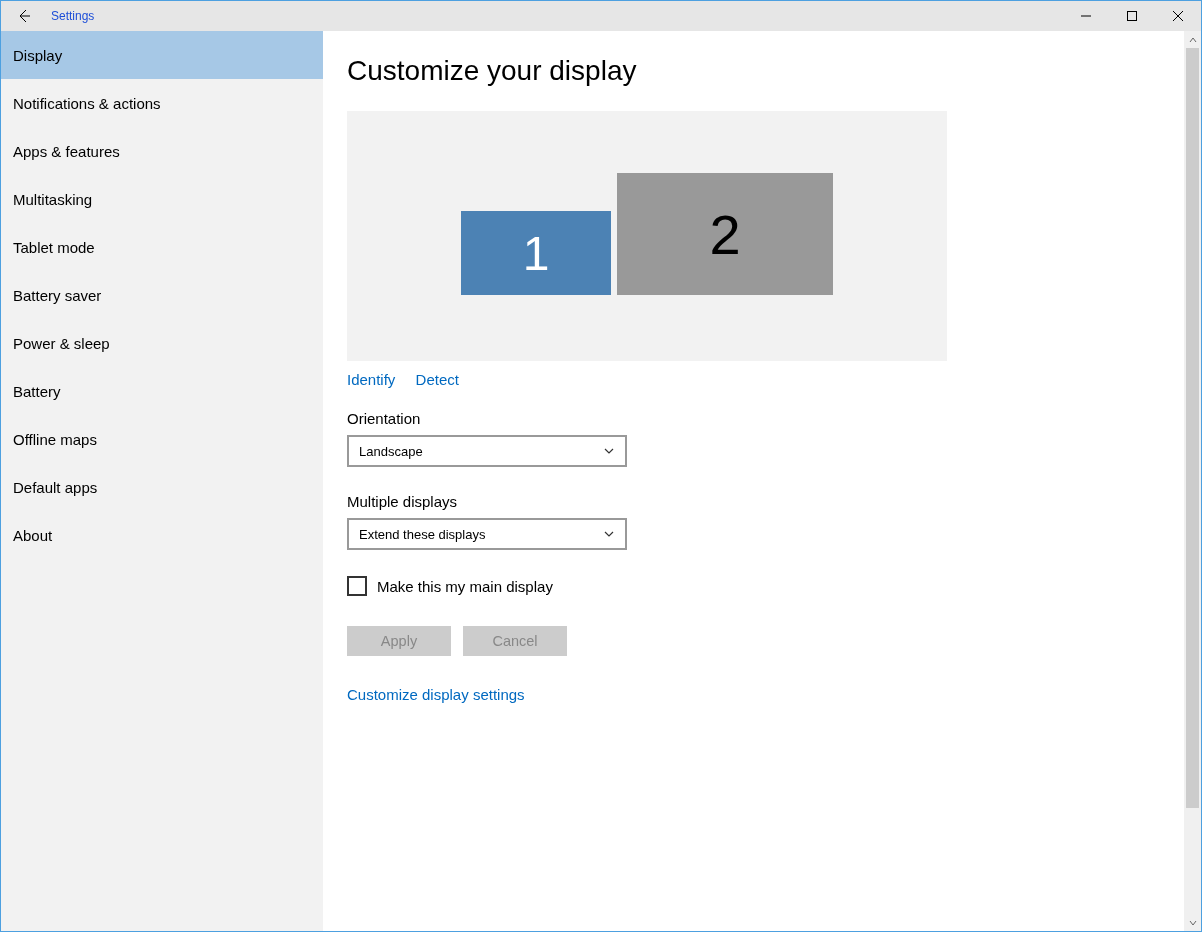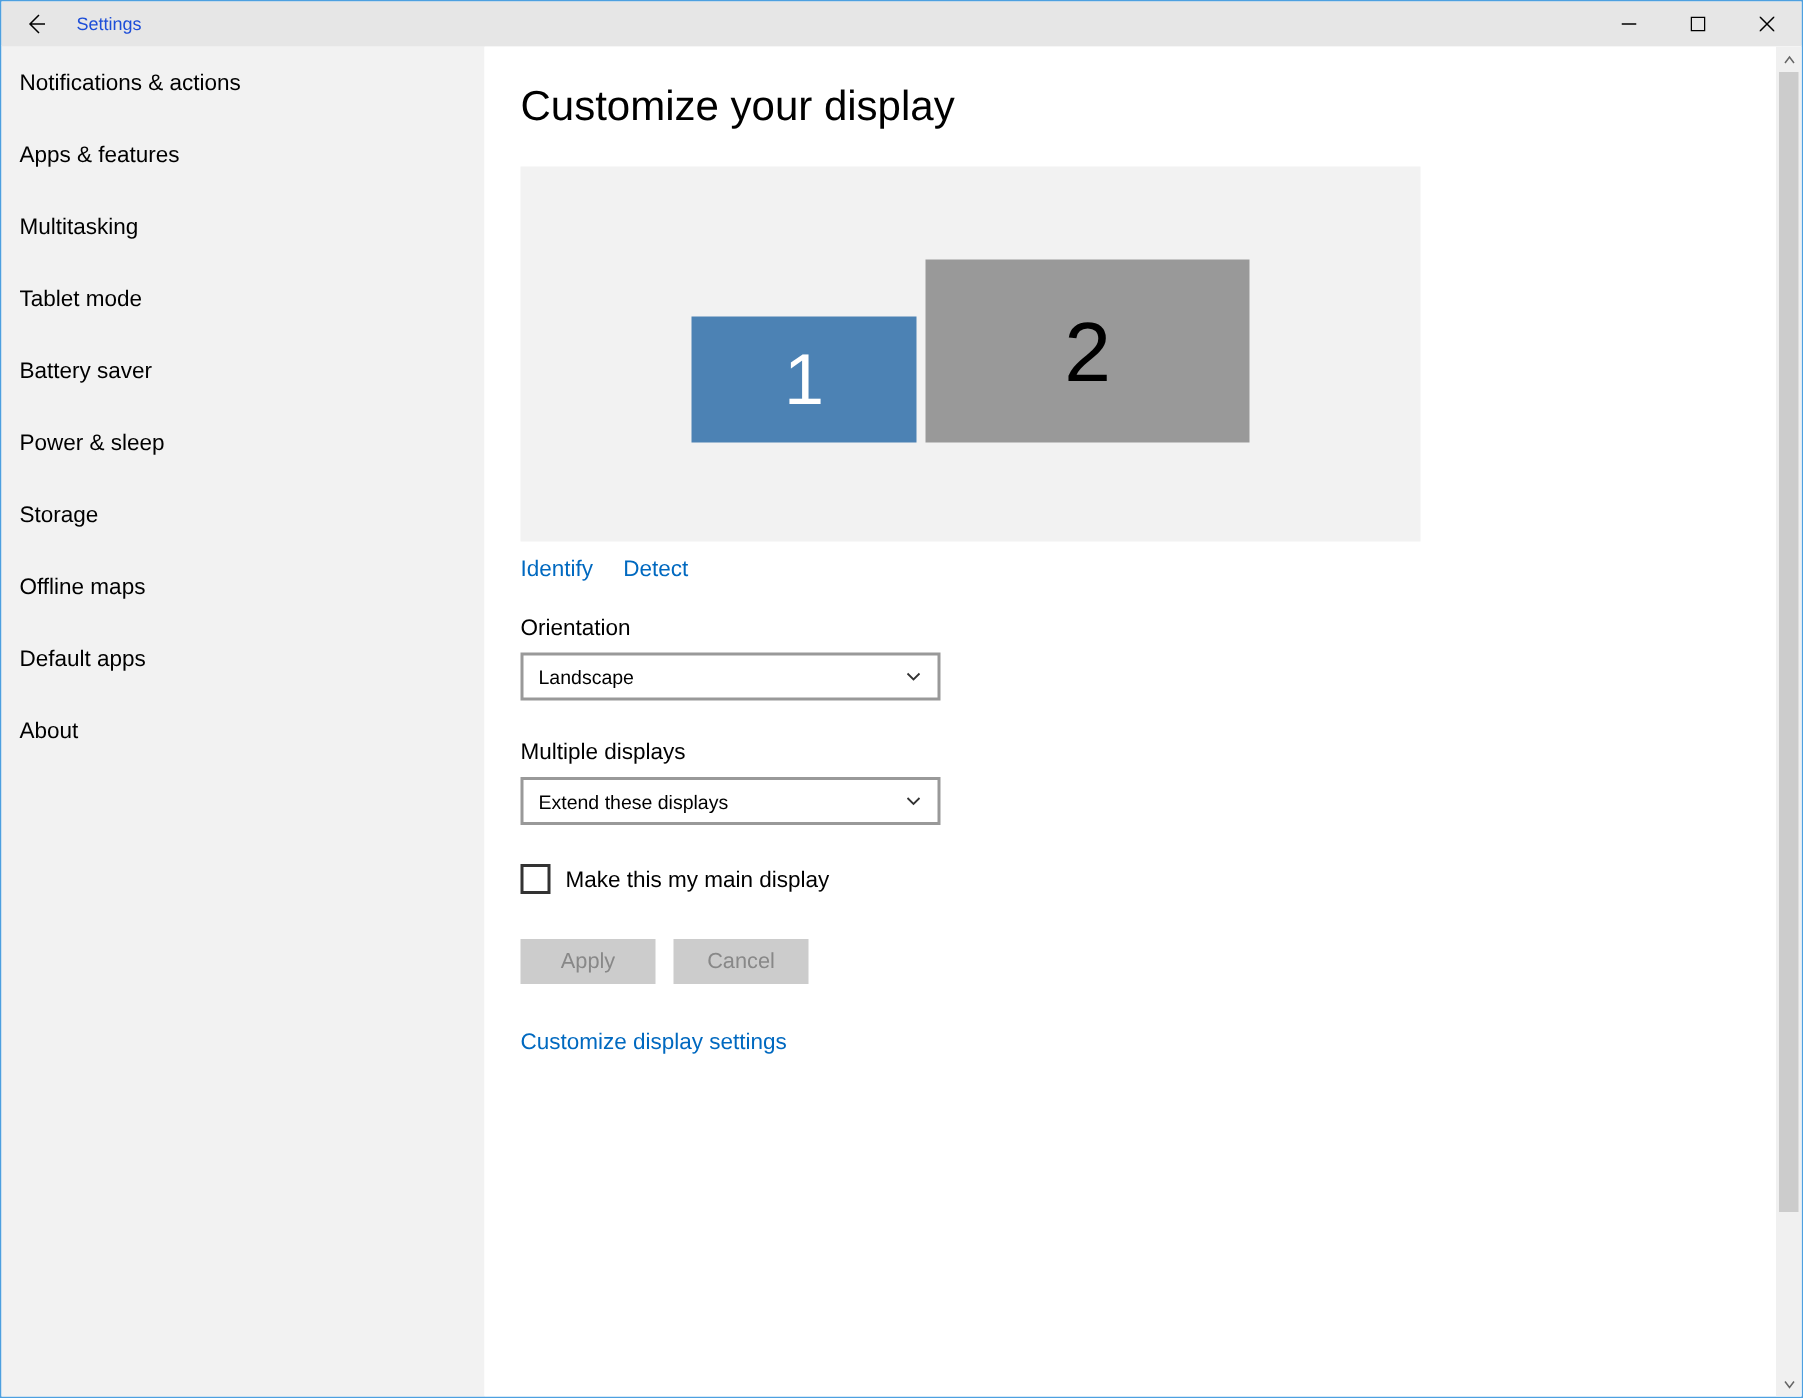--- a/index.html
+++ b/index.html
@@ -218,21 +218,21 @@
   }
   .checkbox {
     width: 20px; height: 20px;
     border: 2px solid #333;
     margin-right: 10px;
   }
 
   
   .btn-row { display: flex; gap: 12px; margin-bottom: 30px; }
   .btn {
-    width: 90px; height: 30px;
+    width: 104px; height: 30px;
     background: #ccc;
     color: #888;
     display: flex; align-items: center; justify-content: center;
     font-size: 14.5px;
   }
 
   
   .scrollbar {
     position: absolute;
     right: 0; top: 0; bottom: 0;
@@ -283,40 +283,43 @@
             <path d="M0 0 L10 10 M10 0 L0 10" stroke="#000" stroke-width="1"></path>
           </svg>
       </div>
     </div>
   </div>
 
 
   <div class="body">
 
     <div class="sidebar">
+      <div class="sidebar-item active">
+          <span>Display</span>
+        </div>
       <div class="sidebar-item">
           <span>Notifications &amp; actions</span>
         </div>
       <div class="sidebar-item">
           <span>Apps &amp; features</span>
         </div>
       <div class="sidebar-item">
           <span>Multitasking</span>
         </div>
       <div class="sidebar-item">
           <span>Tablet mode</span>
         </div>
       <div class="sidebar-item">
           <span>Battery saver</span>
         </div>
       <div class="sidebar-item">
           <span>Power &amp; sleep</span>
         </div>
       <div class="sidebar-item">
-          <span>Storage</span>
+          <span>Battery</span>
         </div>
       <div class="sidebar-item">
           <span>Offline maps</span>
         </div>
       <div class="sidebar-item">
           <span>Default apps</span>
         </div>
       <div class="sidebar-item">
           <span>About</span>
         </div>

